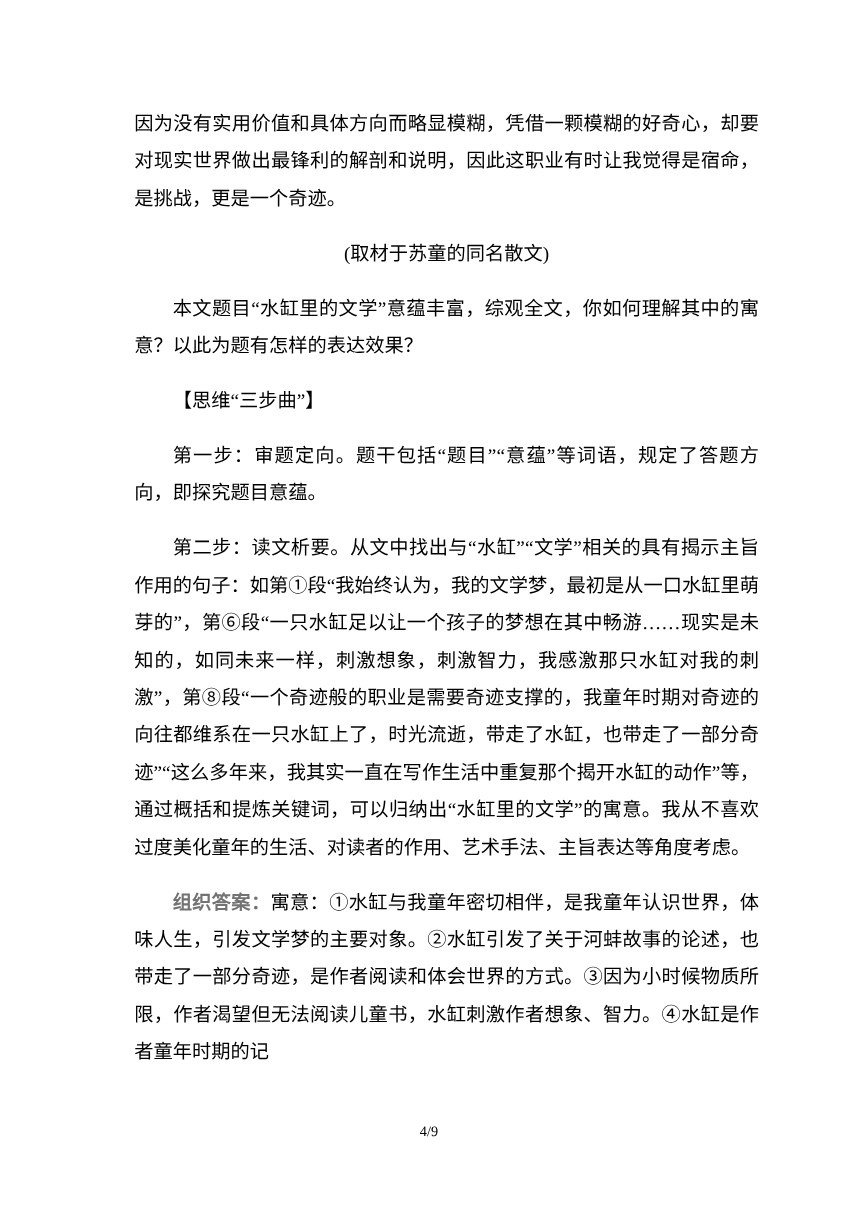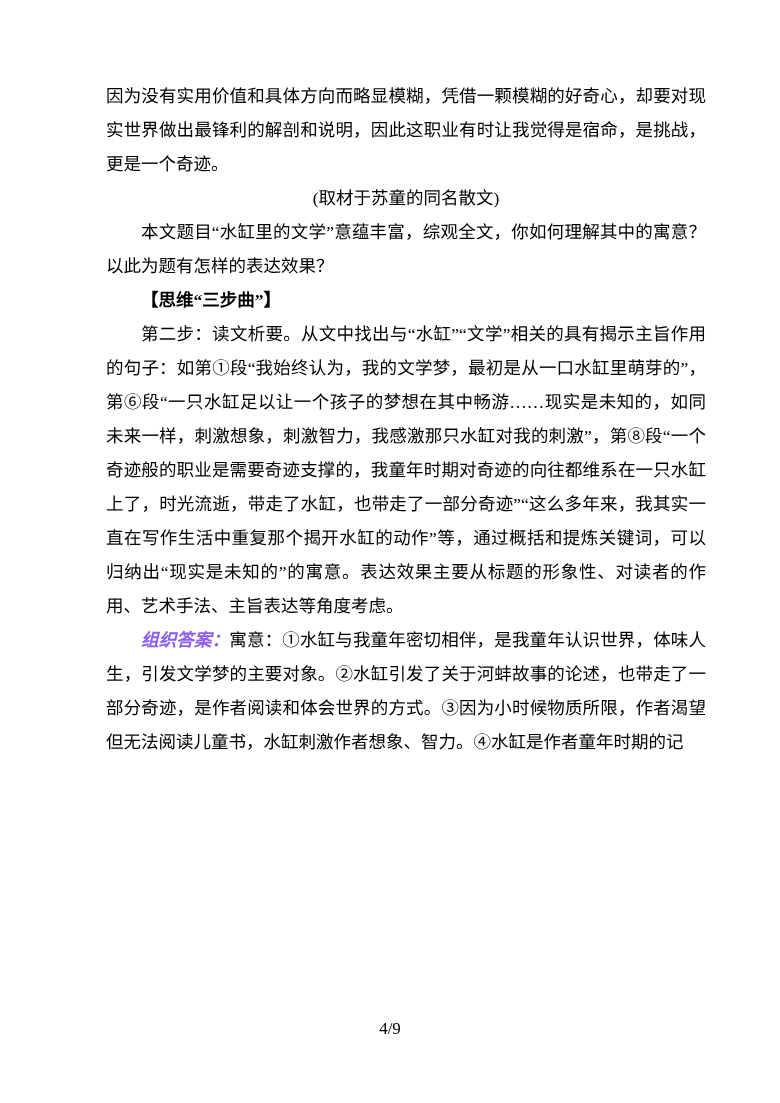--- a/index.html
+++ b/index.html
@@ -19,75 +19,75 @@
   .content {
     position: absolute;
     left: 106px;
     top: 79px;
     width: 600px;
     font-size: 17.5px;
     line-height: 34px;
     text-align: justify;
   }
   .content p {
-    margin: 0;
+    margin: 16px;
     padding: 0;
   }
   
   .kai {
     font-weight: 500;
   }
   
   .song {
     font-weight: 400;
   }
   .indent {
     text-indent: 2em;
   }
   .align-right {
     text-align: center;
   }
   .section-header {
-    font-weight: bold;
+    font-weight: normal;
     text-indent: 2em;
   }
   .answer-label {
-    color: #8b5cf6;
+    color: #737373;
     font-weight: bold;
-    font-style: italic;
   }
   .footer {
     position: absolute;
     left: 0;
     top: 1020px;
     width: 780px;
     text-align: center;
-    font-size: 17px;
+    font-size: 13px;
     line-height: 18px;
     color: #000000;
     font-family: "Liberation Serif", "DejaVu Serif", serif;
   }
 </style>
 </head>
 <body>
 
 <div class="page">
   <div class="content">
 
     <p class="kai">因为没有实用价值和具体方向而略显模糊，凭借一颗模糊的好奇心，却要对现实世界做出最锋利的解剖和说明，因此这职业有时让我觉得是宿命，是挑战，更是一个奇迹。</p>
 
 
     <p class="kai align-right">(取材于苏童的同名散文)</p>
 
     <p class="song indent">本文题目“水缸里的文学”意蕴丰富，综观全文，你如何理解其中的寓意？以此为题有怎样的表达效果？</p>
 
     <p class="song section-header">【思维“三步曲”】</p>
 
+    <p class="kai indent">第一步：审题定向。题干包括“题目”“意蕴”等词语，规定了答题方向，即探究题目意蕴。</p>
 
-    <p class="kai indent">第二步：读文析要。从文中找出与“水缸”“文学”相关的具有揭示主旨作用的句子：如第①段“我始终认为，我的文学梦，最初是从一口水缸里萌芽的”，第⑥段“一只水缸足以让一个孩子的梦想在其中畅游……现实是未知的，如同未来一样，刺激想象，刺激智力，我感激那只水缸对我的刺激”，第⑧段“一个奇迹般的职业是需要奇迹支撑的，我童年时期对奇迹的向往都维系在一只水缸上了，时光流逝，带走了水缸，也带走了一部分奇迹”“这么多年来，我其实一直在写作生活中重复那个揭开水缸的动作”等，通过概括和提炼关键词，可以归纳出“现实是未知的”的寓意。表达效果主要从标题的形象性、对读者的作用、艺术手法、主旨表达等角度考虑。</p>
+    <p class="kai indent">第二步：读文析要。从文中找出与“水缸”“文学”相关的具有揭示主旨作用的句子：如第①段“我始终认为，我的文学梦，最初是从一口水缸里萌芽的”，第⑥段“一只水缸足以让一个孩子的梦想在其中畅游……现实是未知的，如同未来一样，刺激想象，刺激智力，我感激那只水缸对我的刺激”，第⑧段“一个奇迹般的职业是需要奇迹支撑的，我童年时期对奇迹的向往都维系在一只水缸上了，时光流逝，带走了水缸，也带走了一部分奇迹”“这么多年来，我其实一直在写作生活中重复那个揭开水缸的动作”等，通过概括和提炼关键词，可以归纳出“水缸里的文学”的寓意。我从不喜欢过度美化童年的生活、对读者的作用、艺术手法、主旨表达等角度考虑。</p>
 
 
     <p class="song indent"><span class="answer-label">组织答案：</span><span>寓意：①水缸与我童年密切相伴，是我童年认识世界，体味人生，引发文学梦的主要对象。②水缸引发了关于河蚌故事的论述，也带走了一部分奇迹，是作者阅读和体会世界的方式。③因为小时候物质所限，作者渴望但无法阅读儿童书，水缸刺激作者想象、智力。④水缸是作者童年时期的记</span></p>
 
   </div>
 
   <div class="footer">4/9</div>
 </div>
 
 </body></html>

